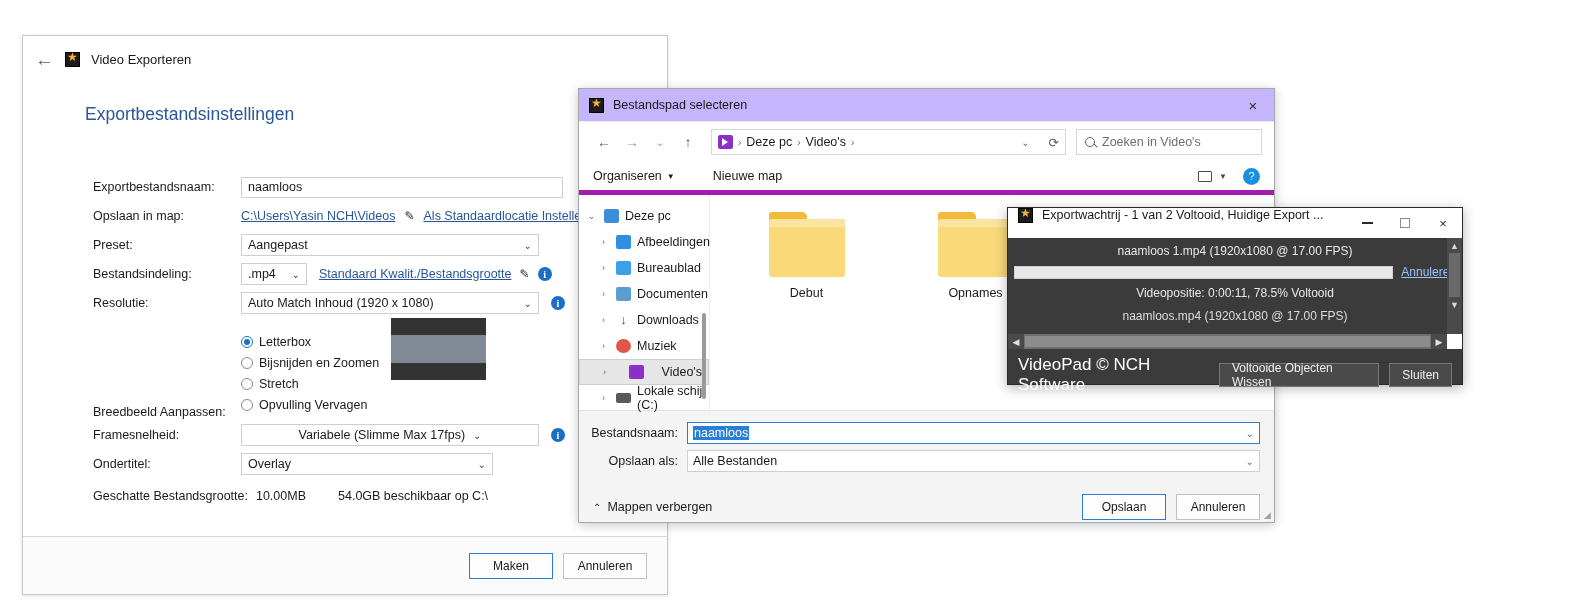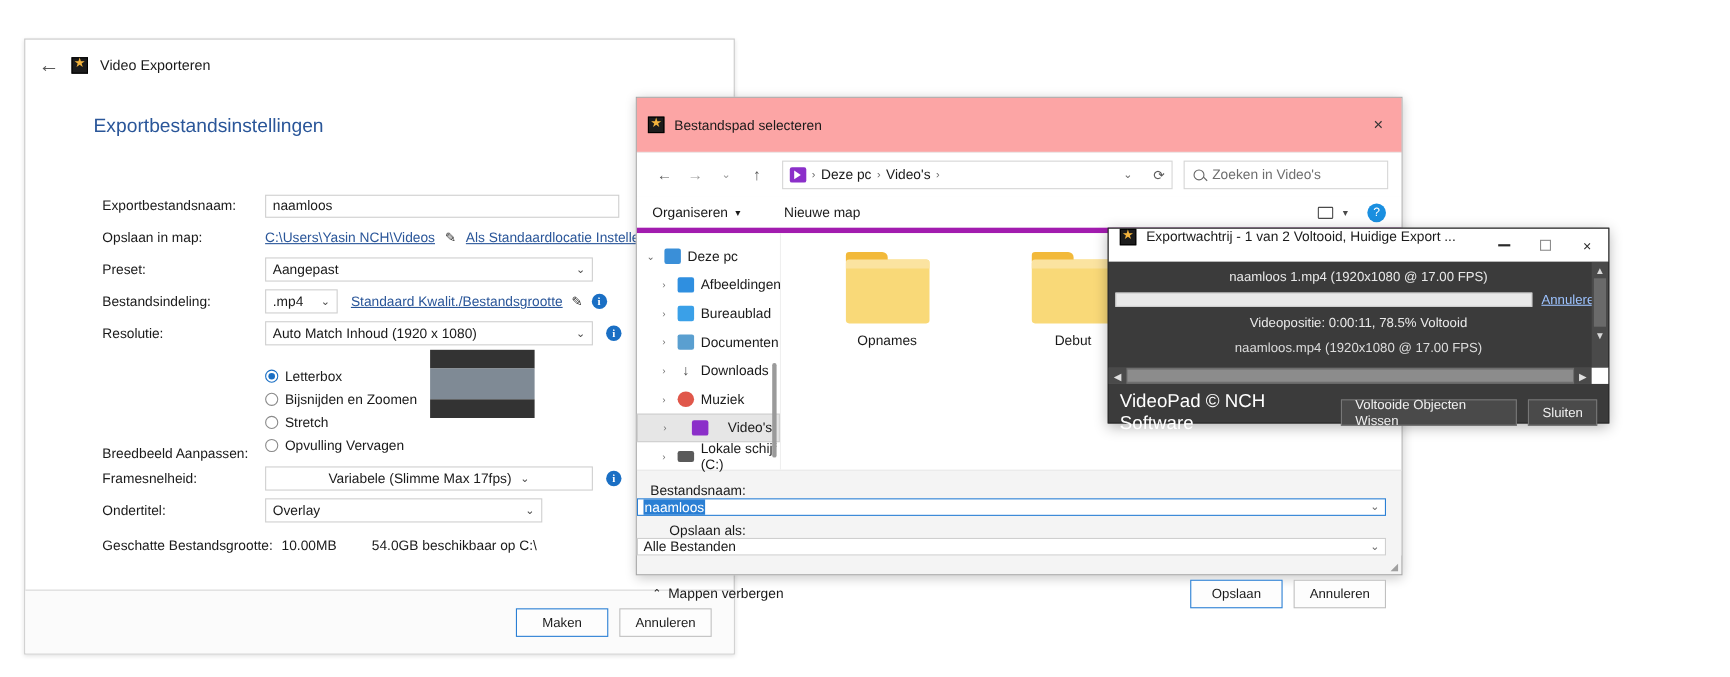--- a/index.html
+++ b/index.html
@@ -77,21 +77,21 @@
   }
   .btn.default { border:1px solid #2a7fd4; }
 
   
   #file-dialog {
     position:absolute; left:578px; top:88px; width:697px; height:435px;
     background:#f4f4f4; border:1px solid #a8a8a8;
     box-shadow:0 2px 10px rgba(0,0,0,0.22);
   }
   #fd-titlebar {
-    height:50px; background:#fca5a5; display:flex; align-items:center;
+    height:33px; background:#c4b5fd; display:flex; align-items:center;
     padding-left:10px; gap:9px; border-bottom:1px solid #ebebeb;
   }
   #fd-title { font-size:12.5px; }
   #fd-close {
     margin-left:auto; width:42px; height:33px; display:flex; align-items:center;
     justify-content:center; font-size:15px; color:#333; cursor:pointer;
   }
   #fd-navbar { height:40px; background:#ffffff; display:flex; align-items:center; padding:0 12px; gap:2px; }
   .navbtn { width:26px; height:26px; display:flex; align-items:center; justify-content:center; color:#9a9a9a; font-size:14px; cursor:pointer; }
   .navbtn.enabled { color:#5a5a5a; }
@@ -142,21 +142,21 @@
   .fold:before {
     content:""; position:absolute; left:0; top:-7px; width:38px; height:9px;
     background:#f2b93a; border-radius:3px 5px 0 0;
   }
   .fold:after {
     content:""; position:absolute; left:0; top:0; width:100%; height:8px;
     background:#fbe3a0; border-radius:3px 3px 0 0;
   }
   .fname { font-size:12.5px; }
   #fd-fields { padding:11px 14px 0 0; background:#f4f4f4; }
-  .fld-row { display:flex; margin-bottom:6px;flex-direction:column; }
+  .fld-row { display:flex; align-items:center; margin-bottom:6px; }
   .fld-lbl { width:108px; text-align:right; padding-right:9px; font-size:12.5px; flex:none; }
   .fld-ctl { flex:1; height:22px; background:#fff; border:1px solid #cfcfcf; display:flex; align-items:center; padding:0 5px; font-size:12.5px; }
   .fld-ctl.focus { border:1.6px solid #2a7fd4; }
   .seltext { background:#2a7fd4; color:#fff; padding:0 1px; }
   #fd-footer { display:flex; align-items:center; padding:16px 14px 0 14px; }
   #hide-folders { font-size:12.5px; cursor:pointer; display:flex; align-items:center; gap:6px; }
   #fd-buttons { margin-left:auto; display:flex; gap:10px; }
   #fd-grip { position:absolute; right:3px; bottom:2px; color:#a0a0a0; font-size:9px; }
 
   
@@ -396,25 +396,25 @@
         <span class="tchev">›</span>
         <span class="tico" style="background:#5a5a5a; height:10px;"></span>
         <span>Lokale schijf (C:)</span>
       </div>
       <div id="tree-scroll"></div>
     </div>
 
     <div id="fd-files">
       <div class="file-item">
         <div class="fold"></div>
-        <div class="fname">Opnames</div>
+        <div class="fname">Debut</div>
       </div>
       <div class="file-item">
         <div class="fold"></div>
-        <div class="fname">Debut</div>
+        <div class="fname">Opnames</div>
       </div>
     </div>
   </div>
 
   <div id="fd-fields">
     <div class="fld-row">
       <span class="fld-lbl">Bestandsnaam:</span>
       <span class="fld-ctl focus">
         <span class="seltext">naamloos</span>
         <span style="margin-left:auto; color:#6a6a6a; font-size:10px;">⌄</span>

